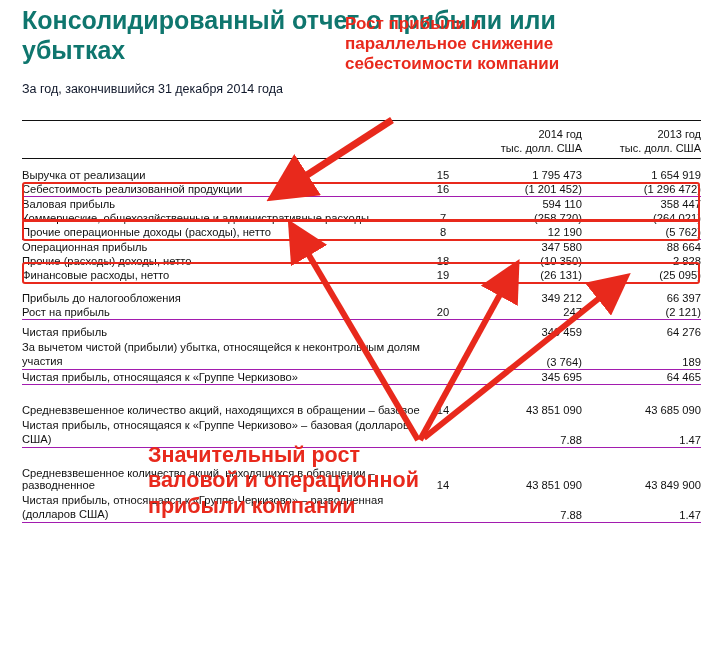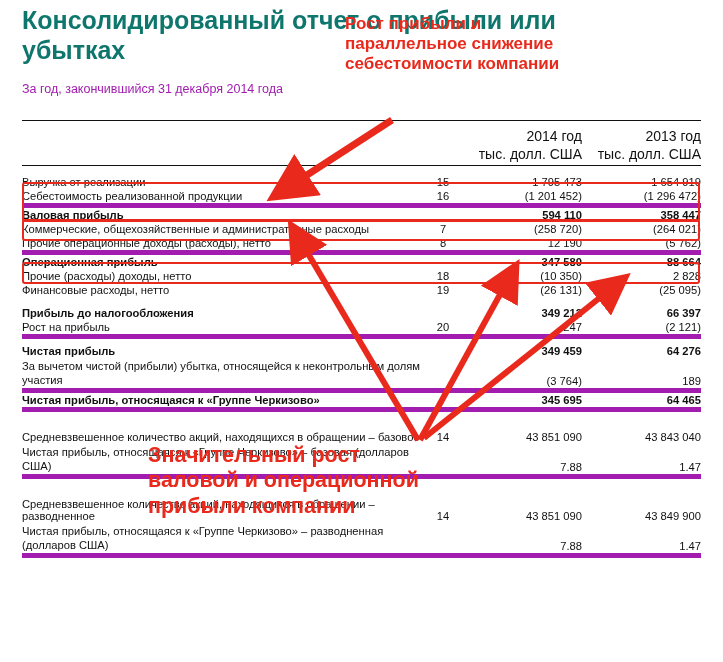--- a/index.html
+++ b/index.html
@@ -13,46 +13,46 @@
   }
   .page{position:absolute;inset:0;}
 
   
   .title{
     position:absolute;left:22px;top:6px;width:640px;
     font-size:25px;font-weight:bold;line-height:1.18;color:#0f766e;
   }
   .subtitle{
     position:absolute;left:22px;top:82px;
-    font-size:12.5px;color:#a21caf;
+    font-size:12.5px;color:#0f172a;
   }
 
   
   .tbl{
     position:absolute;left:22px;top:120px;width:679px;
     border-collapse:collapse;
     font-size:11.2px;
     color:#111;
   }
   .tbl td{padding:1px 0;vertical-align:bottom;}
   .c-label{width:400px;padding-right:6px;}
   .c-note{width:42px;text-align:center;}
   .c-y1{width:118px;text-align:right;padding-right:10px;}
   .c-y2{width:119px;text-align:right;padding-right:0px;}
 
   .head-rule td{border-top:1.6px solid #111;height:6px;padding:0;}
   .thin-rule td{border-top:1px solid #111;height:4px;padding:0;}
   .gap td{height:9px;padding:0;}
   .gap-sm td{height:5px;padding:0;}
 
-  .colhead td{font-size:14px;line-height:1.25;text-align:right;padding-bottom:2px;}
+  .colhead td{font-size:11px;line-height:1.25;text-align:right;padding-bottom:2px;}
   .colhead .c-y1,.colhead .c-y2{white-space:pre-line;}
 
-  .bold{font-weight:bold;}
-  .underline-row td{border-bottom:5px solid #a21caf;}
+  .bold{font-weight:normal;}
+  .underline-row td{border-bottom:1px solid #a21caf;}
   .wrap{white-space:normal;line-height:1.25;}
 
   
   .anno{
     position:absolute;
     color:#e8291c;
     font-weight:bold;
     line-height:1.18;
     font-family:"Liberation Sans", sans-serif;
     white-space:pre-line;
@@ -204,21 +204,21 @@
     <tr class="gap">
           <td></td>
           <td></td>
           <td></td>
           <td></td>
         </tr>
     <tr>
       <td class="c-label">Средневзвешенное количество акций, находящихся в обращении – базовое</td>
       <td class="c-note">14</td>
       <td class="c-y1">43 851 090</td>
-      <td class="c-y2">43 843 040</td>
+      <td class="c-y2">43 685 090</td>
     </tr>
     <tr class="underline-row">
       <td class="c-label wrap">Чистая прибыль, относящаяся к «Группе Черкизово» – базовая (долларов США)</td>
       <td class="c-note"></td>
       <td class="c-y1">7.88</td>
       <td class="c-y2">1.47</td>
     </tr>
     <tr class="gap">
           <td></td>
           <td></td>

